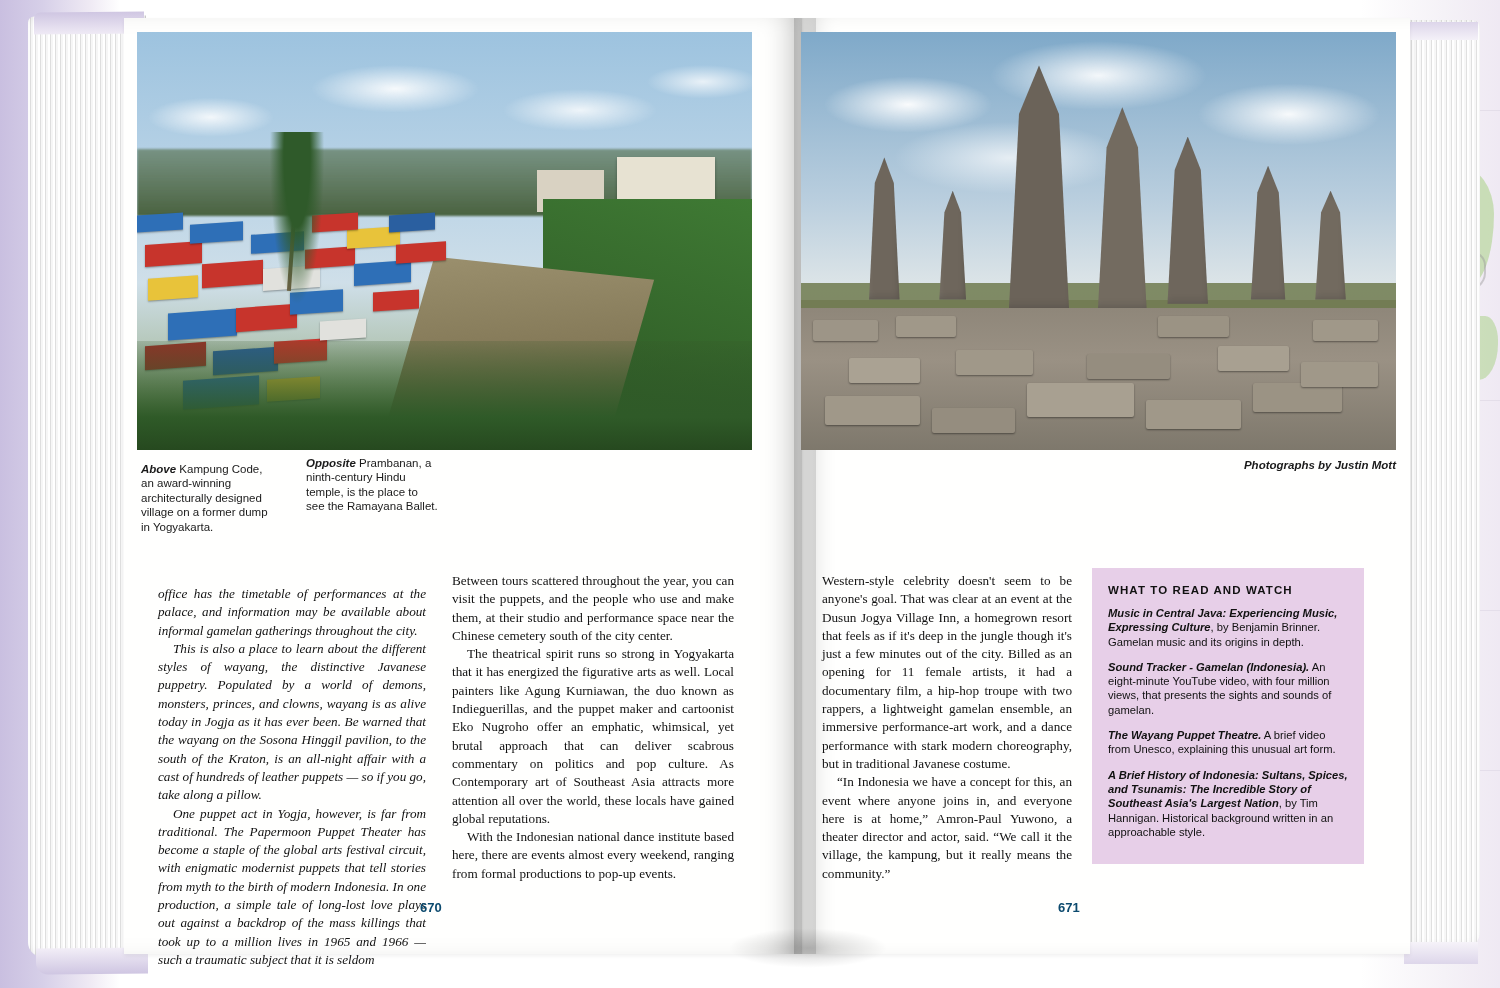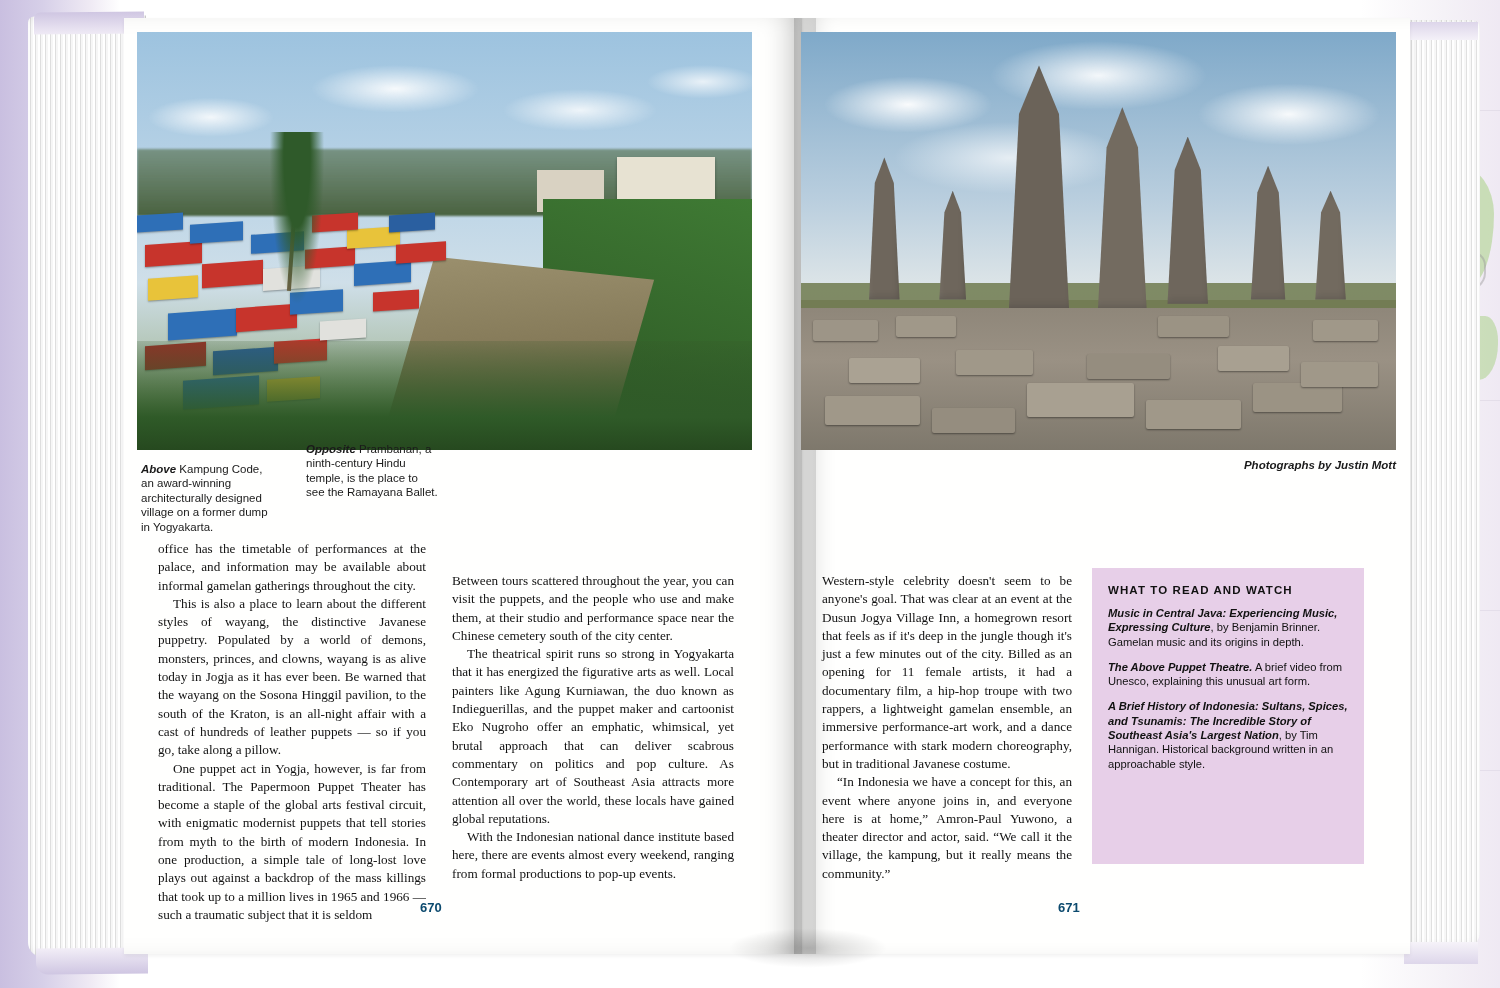--- a/index.html
+++ b/index.html
@@ -106,29 +106,29 @@
     border-left:0 solid transparent;border-right:0 solid transparent;}
   .pb-ground{position:absolute;left:0;bottom:0;width:100%;height:36%;
     background:linear-gradient(180deg,#8d8578 0%,#9a9184 40%,#7e786c 100%);}
   .stone{position:absolute;background:#a09889;box-shadow:0 1px 2px rgba(0,0,0,.4);border-radius:2px;}
   .pb-grass{position:absolute;left:0;bottom:34%;width:100%;height:6%;background:#6e7a4e;opacity:.85;}
 
   
   .cap{position:absolute;font-family:"Liberation Sans", sans-serif;font-size:11.5px;line-height:14.4px;color:#1a1a1a;}
   .cap b{font-weight:bold;font-style:italic;}
   .cap-a{left:141px;top:462px;width:132px;}
-  .cap-b{left:306px;top:442px;width:132px;}
+  .cap-b{left:306px;top:456px;width:132px;}
   .cap-credit{left:1160px;top:458px;width:236px;text-align:right;font-weight:bold;font-style:italic;font-size:11.5px;line-height:14.5px;}
 
   
   .col{position:absolute;font-size:13.2px;line-height:18.3px;text-align:justify;color:#111;
        font-family:"Liberation Serif", serif;}
   .col p{margin:0;text-indent:0;}
   .col p + p{text-indent:15px;}
-  .col-1{left:158px;top:540px;width:268px;}
+  .col-1{left:158px;top:585px;width:268px;font-style:italic;}
   .col-2{left:452px;top:572px;width:282px;}
   .col-3{left:822px;top:572px;width:250px;}
 
   
   .sidebox{position:absolute;left:1092px;top:568px;width:272px;height:296px;background:#e7cfe8;}
   .sidebox h4{margin:0;padding:16px 16px 0 16px;font-family:"Liberation Sans", sans-serif;
     font-size:11.5px;font-weight:bold;letter-spacing:1.1px;color:#111;}
   .sidelist{padding:10px 16px 0 16px;font-family:"Liberation Sans", sans-serif;font-size:11.2px;line-height:14.3px;color:#111;}
   .sidelist .entry{margin-bottom:11px;}
   .sidelist .t{font-weight:bold;font-style:italic;}
@@ -265,21 +265,24 @@
     <p>“In Indonesia we have a concept for this, an event where anyone joins in, and everyone here is at home,” Amron-Paul Yuwono, a theater director and actor, said. “We call it the village, the kampung, but it really means the community.”</p>
   </div>
 
   <div class="sidebox">
     <h4>WHAT TO READ AND WATCH</h4>
     <div class="sidelist">
       <div class="entry">
         <span class="t">Music in Central Java: Experiencing Music, Expressing Culture</span><span>, by Benjamin Brinner. Gamelan music and its origins in depth.</span>
       </div>
       <div class="entry">
-        <span class="t">The Above Puppet Theatre.</span><span> A brief video from Unesco, explaining this unusual art form.</span>
+        <span class="t">Sound Tracker - Gamelan (Indonesia).</span><span> An eight-minute YouTube video, with four million views, that presents the sights and sounds of gamelan.</span>
+      </div>
+      <div class="entry">
+        <span class="t">The Wayang Puppet Theatre.</span><span> A brief video from Unesco, explaining this unusual art form.</span>
       </div>
       <div class="entry">
         <span class="t">A Brief History of Indonesia: Sultans, Spices, and Tsunamis: The Incredible Story of Southeast Asia's Largest Nation</span><span>, by Tim Hannigan. Historical background written in an approachable style.</span>
       </div>
     </div>
   </div>
 
   <div class="folio folio-l">670</div>
   <div class="folio folio-r">671</div>
 

